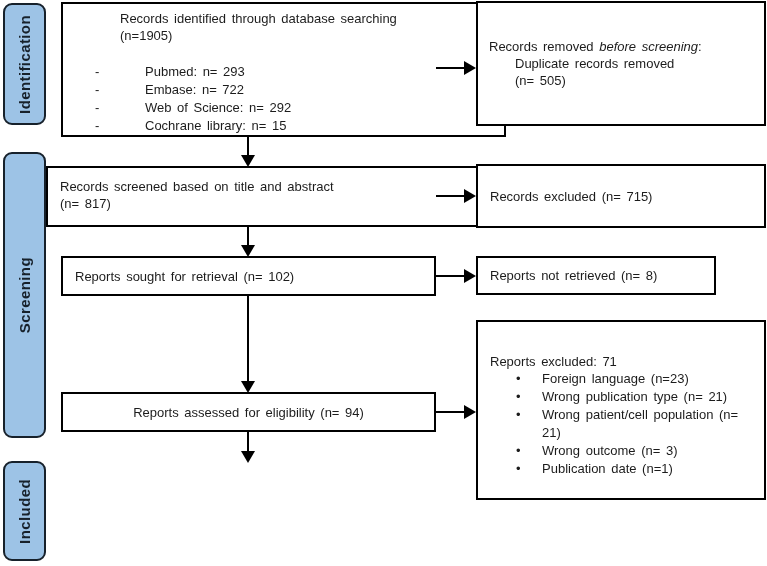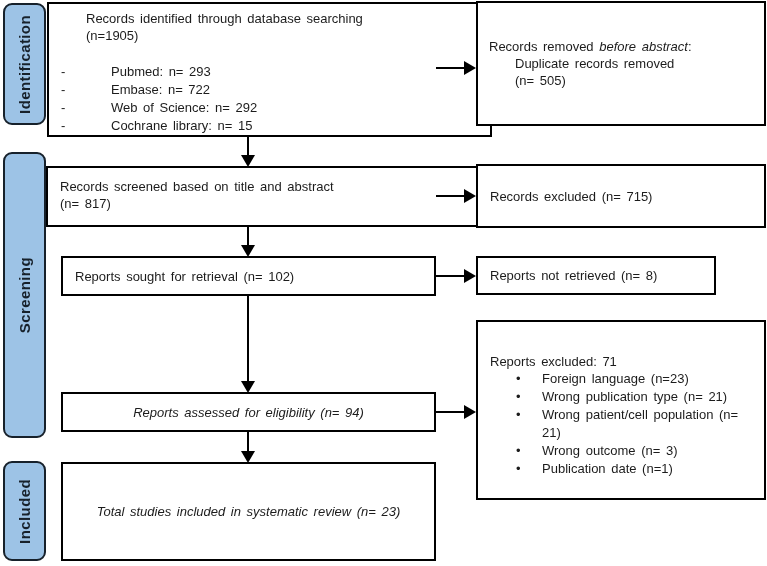--- a/index.html
+++ b/index.html
@@ -18,21 +18,21 @@
   .fbox {
     position:absolute; background:#ffffff; border:2px solid #000000; box-sizing:border-box;
     font-size:13px; line-height:17px; color:#1c1c1c; word-spacing:2px;
   }
   .ident-head { padding:6px 6px 0 37px; }
   .src-list { padding-left:12px; margin-top:19px; line-height:18px; }
   .src-row { display:flex; }
   .src-dash { width:50px; flex:none; }
   .pad-top { padding:10px 6px 0 12px; }
   .vcenter { display:flex; align-items:center; padding-left:12px; }
-  .ccenter { display:flex; align-items:center; justify-content:center; text-align:left;font-style:italic; }
+  .ccenter { display:flex; align-items:center; justify-content:center; text-align:left; }
   .col-center { display:flex; flex-direction:column; justify-content:center; padding-left:11px; }
   .indent26 { margin-left:26px; }
   .excl-pad { padding:31px 4px 0 12px; }
   .reason { display:flex; line-height:18px; }
   .bullet { margin-left:26px; width:26px; flex:none; }
   .reason-text { flex:1; }
   .arrow-h { position:absolute; width:40px; height:14px; }
   .arrow-h::before { content:""; position:absolute; left:0; top:6px; width:29px; height:2px; background:#000; }
   .arrow-h::after { content:""; position:absolute; left:28px; top:0; width:0; height:0;
     border-top:7px solid transparent; border-bottom:7px solid transparent; border-left:12px solid #000; }
@@ -50,21 +50,21 @@
   <div class="stage" style="left:3px; top:3px; height:122px;">
     <span>Identification</span>
   </div>
   <div class="stage" style="left:3px; top:152px; height:286px;">
     <span>Screening</span>
   </div>
   <div class="stage" style="left:3px; top:461px; height:100px;">
     <span>Included</span>
   </div>
 
-  <div class="fbox" style="left:47px; top:2px; width:445px; height:135px;">
+  <div class="fbox" style="left:61px; top:2px; width:445px; height:135px;padding-left:20px;">
     <div class="ident-head">
       <div>Records identified through database searching</div>
       <div>(n=1905)</div>
     </div>
     <div class="src-list">
       <div class="src-row">
         <span class="src-dash">-</span>
         <span>Pubmed: n= 293</span>
       </div>
       <div class="src-row">
@@ -88,27 +88,24 @@
   </div>
 
   <div class="fbox vcenter" style="left:61px; top:256px; width:375px; height:40px;">
     <span>Reports sought for retrieval (n= 102)</span>
   </div>
 
   <div class="fbox ccenter" style="left:61px; top:392px; width:375px; height:40px;">
     <span>Reports assessed for eligibility (n= 94)</span>
   </div>
 
-  <div class="fbox ccenter" style="left:61px; top:462px; width:375px; height:99px;">
-    <span>Total studies included in systematic review (n= 23)</span>
-  </div>
 
   <div class="fbox col-center" style="left:476px; top:1px; width:290px; height:125px;">
     <div>
-      <span>Records removed </span><em>before abstract</em><span>:</span>
+      <span>Records removed </span><em>before screening</em><span>:</span>
     </div>
     <div class="indent26">Duplicate records removed</div>
     <div class="indent26">(n= 505)</div>
   </div>
 
   <div class="fbox vcenter" style="left:476px; top:164px; width:290px; height:64px;">
     <span>Records excluded (n= 715)</span>
   </div>
 
   <div class="fbox vcenter" style="left:476px; top:256px; width:240px; height:39px;">

